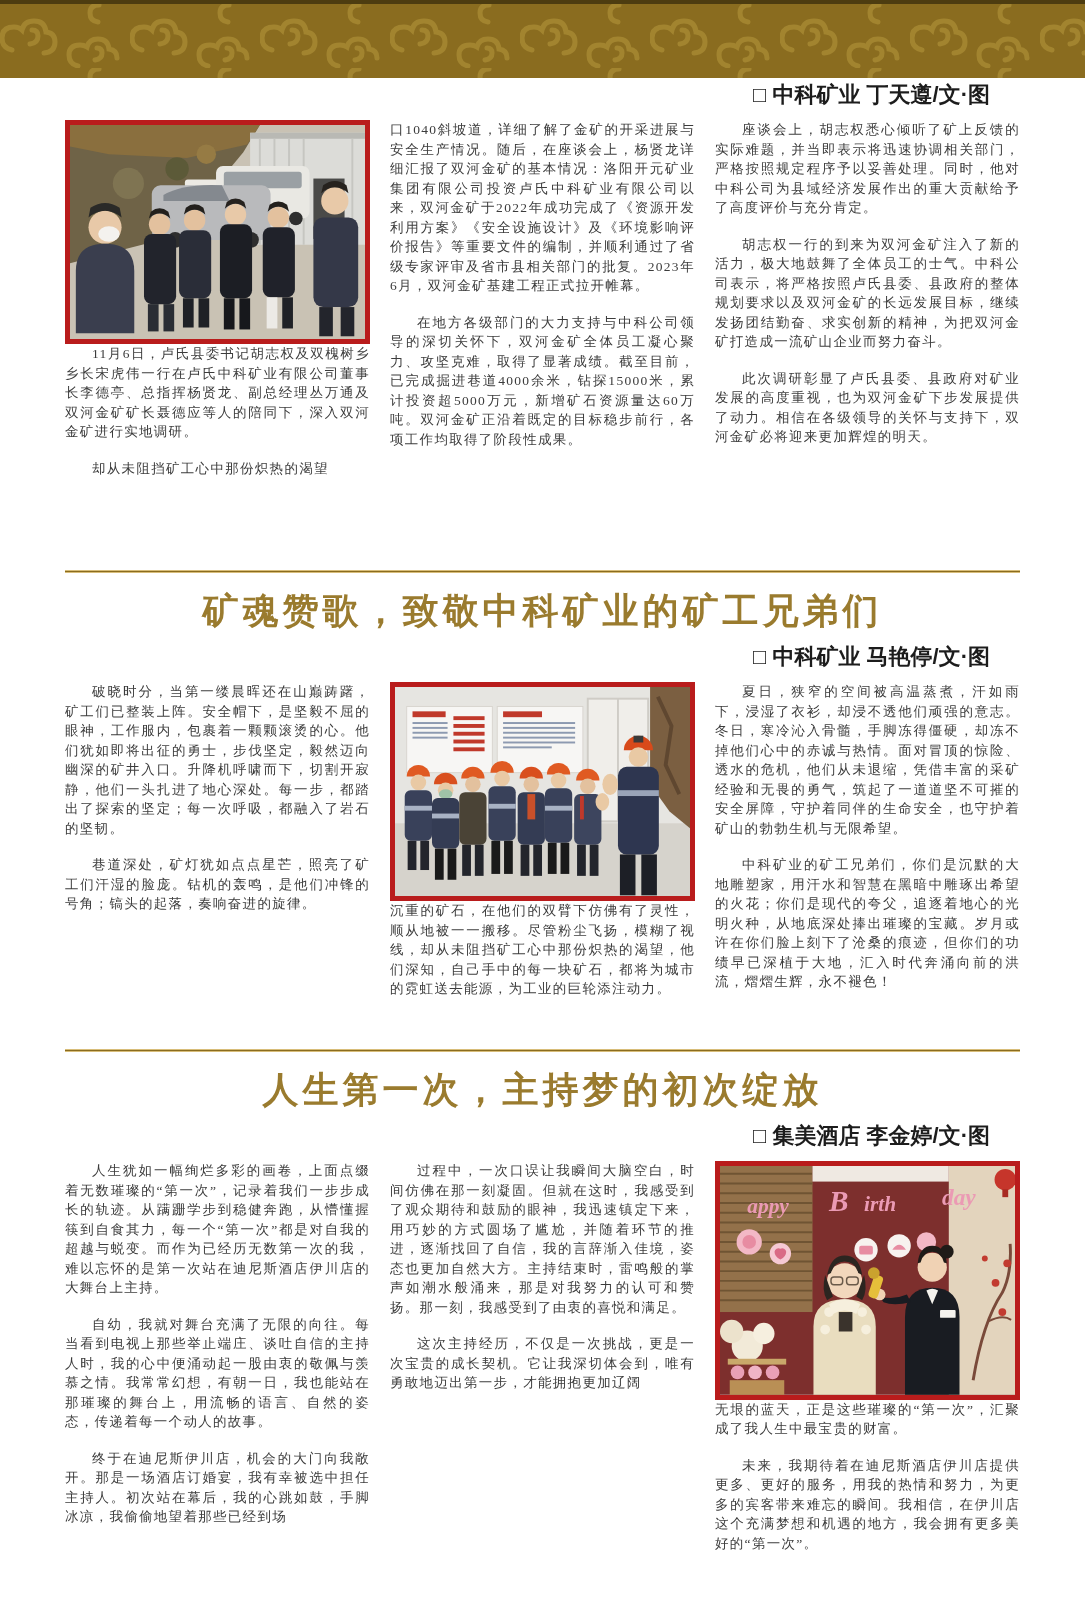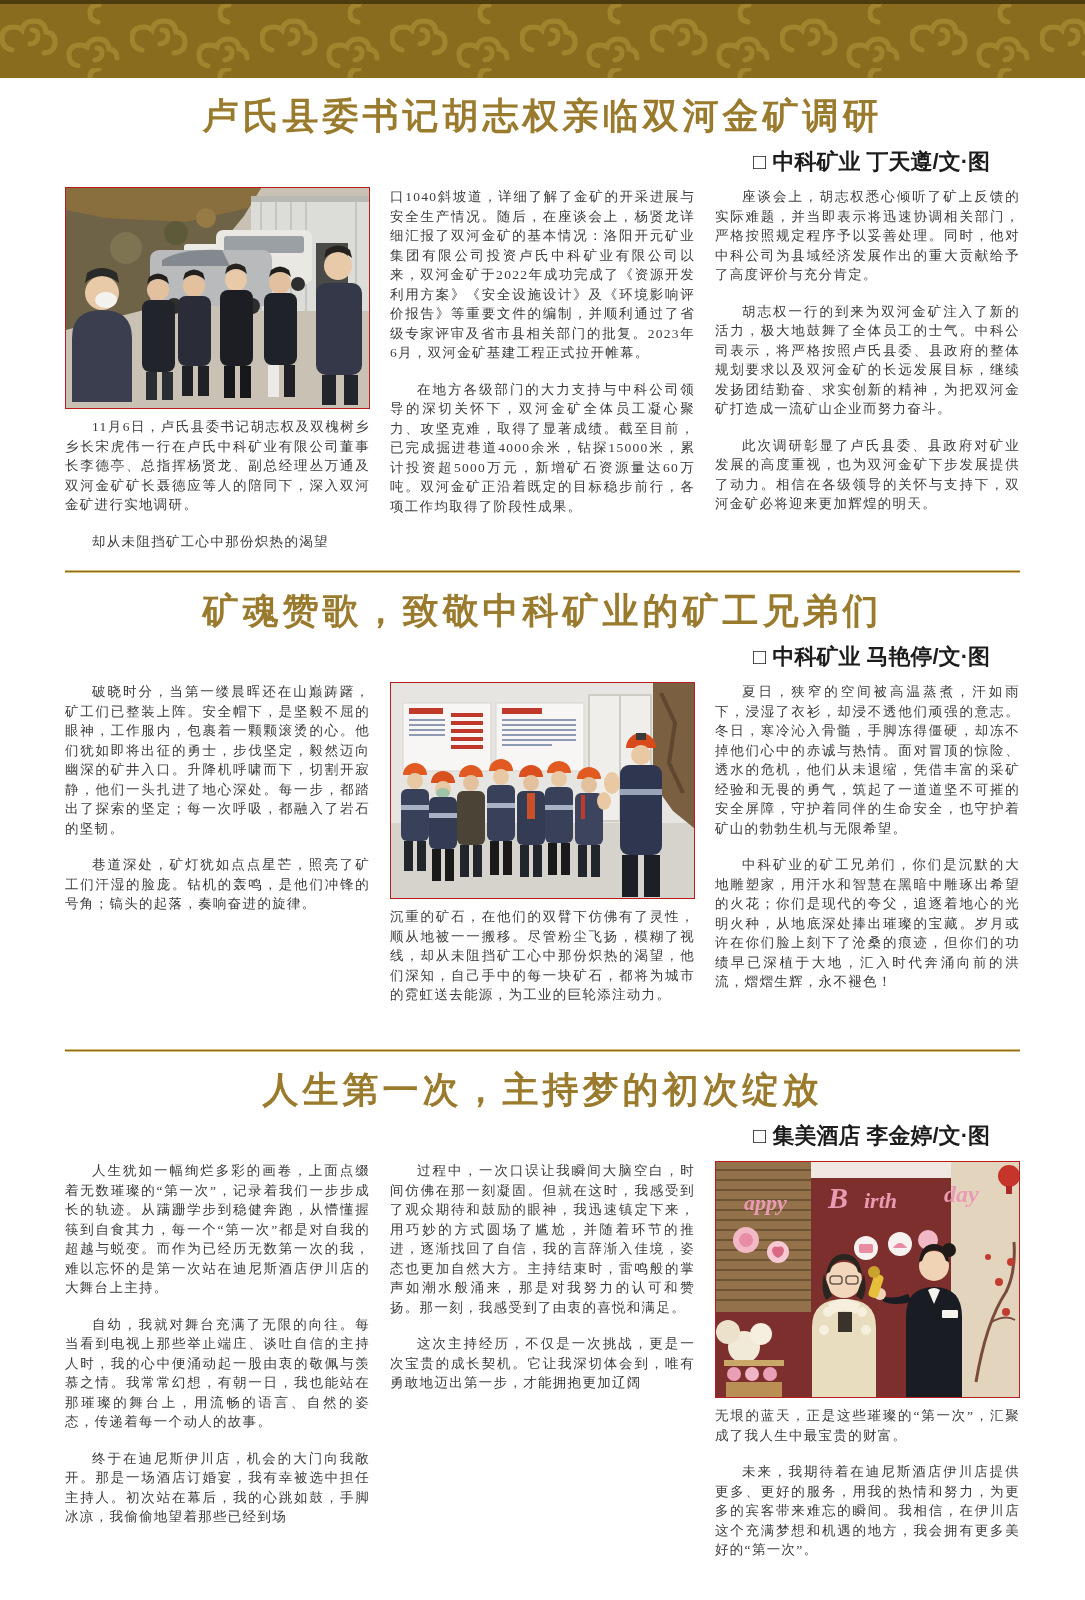--- a/index.html
+++ b/index.html
@@ -16,21 +16,21 @@
   .title{margin:14px 0 6px 0;text-align:center;font-size:36px;font-weight:700;color:#9a7b2e;
          letter-spacing:4px;font-family:"DejaVu Serif","Liberation Serif",serif;}
   .byline{text-align:right;padding-right:95px;font-size:22px;font-weight:700;color:#1c1c1c;
           font-family:"Liberation Sans","DejaVu Sans",sans-serif;margin:2px 0 10px 0;}
   .cols{display:flex;gap:20px;padding:0 65px;}
   .col{flex:1 1 0;min-width:0;overflow:hidden;}
   .col p{margin:0 0 17px 0;font-size:13.5px;line-height:19.5px;letter-spacing:1.3px;
          text-align:justify;color:#3c3c3c;}
   .col p.indent{text-indent:2em;}
   
-  .photo{width:100%;margin-bottom:8px;border:1px solid #b91c1c;box-sizing:border-box;line-height:0;}
+  .photo{width:100%;margin-bottom:0;border:5px solid #b91c1c;box-sizing:border-box;line-height:0;}
   .photo svg{width:100%;height:auto;display:block;}
   
   .gold-rule{height:3px;margin:0 65px;border:0;
              background:linear-gradient(#d8bd79 0 1px,#8a6c1f 1px 2px,#d8bd79 2px 3px);}
   
   .footer{height:38px;background:#d2d2d2;display:flex;align-items:center;justify-content:flex-end;
           padding-right:75px;box-sizing:border-box;gap:9px;padding-left:41px;}
   .footer .names{display:flex;flex-direction:column;line-height:1.05;}
   .company-zh{font-size:19px;font-weight:700;color:#8a6c1f;letter-spacing:2px;
               font-family:"Liberation Sans","DejaVu Sans",sans-serif;}
@@ -54,21 +54,20 @@
             <path d="M95 56 q7 -1 7 -7 q0 -5 -5 -5"></path>
             <path d="M98 18 q-8 -1 -8 -9 q0 -8 9 -8"></path>
           </g>
         </pattern>
       </defs>
       <rect width="1085" height="74" fill="url(#clouds)"></rect>
     </svg>
   </header>
 
   <section class="article art1">
-    <h1 class="title">卢氏县委书记胡志权亲临双河金矿调研</h1>
     <div class="byline">□ 中科矿业  丁天遵/文·图</div>
     <div class="cols">
 
       <div class="col">
         <div class="photo">
           <svg viewBox="0 0 303 220" preserveAspectRatio="none">
             <rect width="303" height="220" fill="#c9c2b4"></rect>
             <path d="M0 0 H195 L178 28 L150 62 L118 96 L78 122 L0 142 Z" fill="#6f6347"></path>
             <path d="M0 0 H195 L182 20 L120 34 L40 30 L0 22 Z" fill="#8a6f3e"></path>
             <circle cx="60" cy="60" r="16" fill="#7f7452"></circle>

